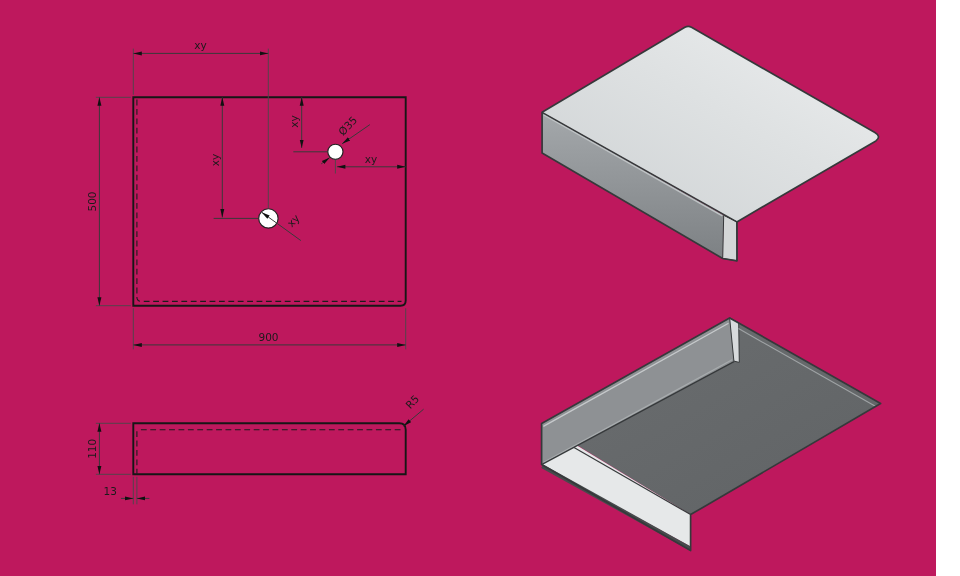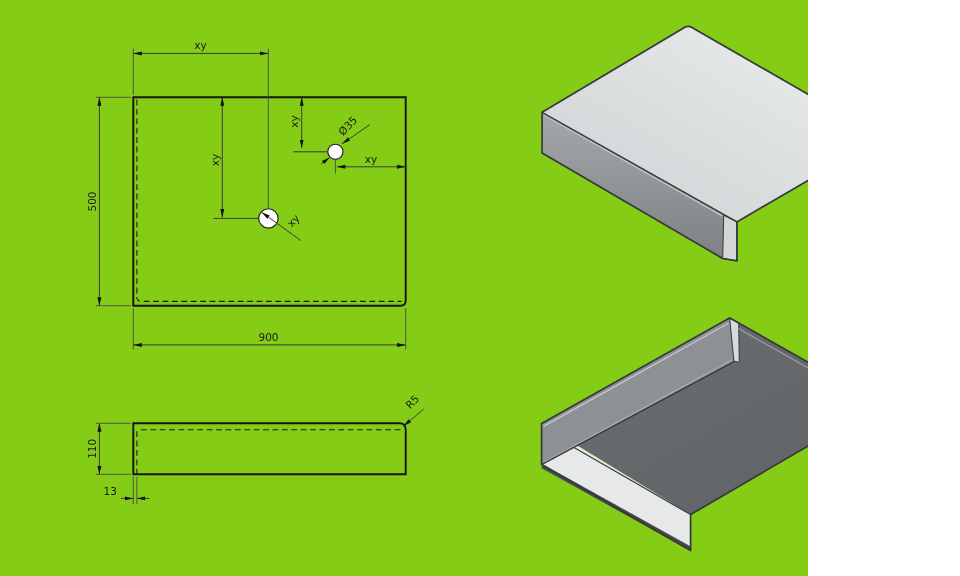--- a/index.html
+++ b/index.html
@@ -1,16 +1,16 @@
 <!DOCTYPE html>
 <html><head>
 <meta charset="utf-8">
 <style>
   html,body{margin:0;padding:0;background:#ffffff;}
-  #canvas{position:relative;width:808px;height:576px;background:#84cc16;overflow:hidden;}
+  #canvas{position:relative;width:936px;height:576px;background:#be185d;overflow:hidden;}
   svg{position:absolute;top:0;left:0;}
   text{font-family:"DejaVu Sans",sans-serif;fill:#1b1b1b;}
   .dim{stroke:#4a4a4a;stroke-width:0.9;fill:none;}
   .dimline{stroke:#3a3a3a;stroke-width:1.0;fill:none;}
   .outline{stroke:#161616;stroke-width:1.9;fill:none;}
   .dashed{stroke:#1c1c1c;stroke-width:1.1;fill:none;stroke-dasharray:5.8 3.6;}
   .iso-edge{stroke:#36393b;stroke-width:1.7;fill:none;stroke-linejoin:round;}
 </style>
 </head>
 <body>

